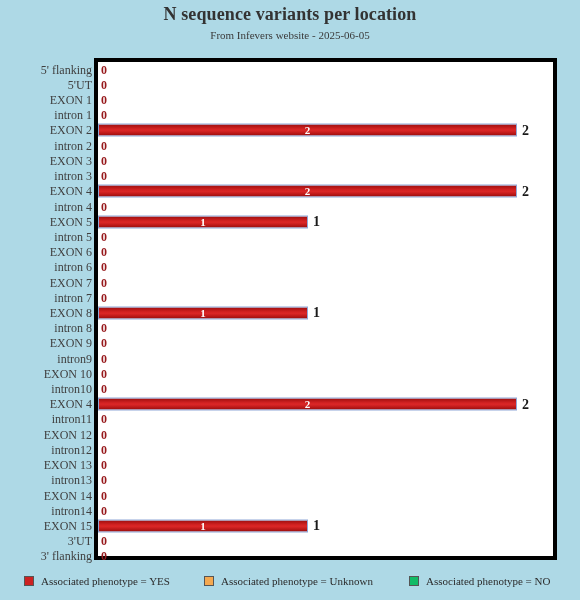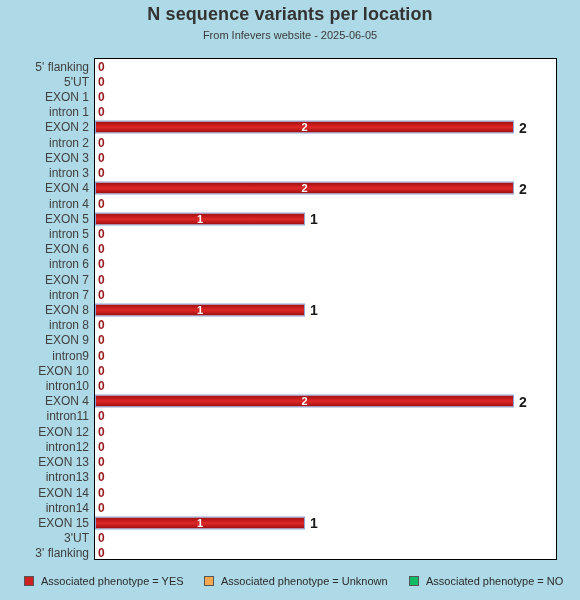--- a/index.html
+++ b/index.html
@@ -10,20 +10,21 @@
     width: 580px;
     height: 600px;
     background: #aed9e6;
     font-family: "Liberation Sans", sans-serif;
     overflow: hidden;
     position: relative;
   }
   #chart-root {
     position: absolute;
     inset: 0;
+    font-family: Liberation Serif, serif;
   }
 
   
   .chart-title {
     position: absolute;
     top: 4px;
     left: 0;
     width: 580px;
     text-align: center;
     font-size: 18px;
@@ -42,21 +43,21 @@
   }
 
   
   #plot {
     position: absolute;
     left: 94px;
     top: 58px;
     width: 463px;
     height: 502px;
     background: #ffffff;
-    border: 1px solid #000000;
+    border: 4px solid #000000;
     box-sizing: border-box;
   }
   #rows {
     position: absolute;
     inset: 0;
   }
   .row {
     position: absolute;
     left: 0;
     width: 100%;

